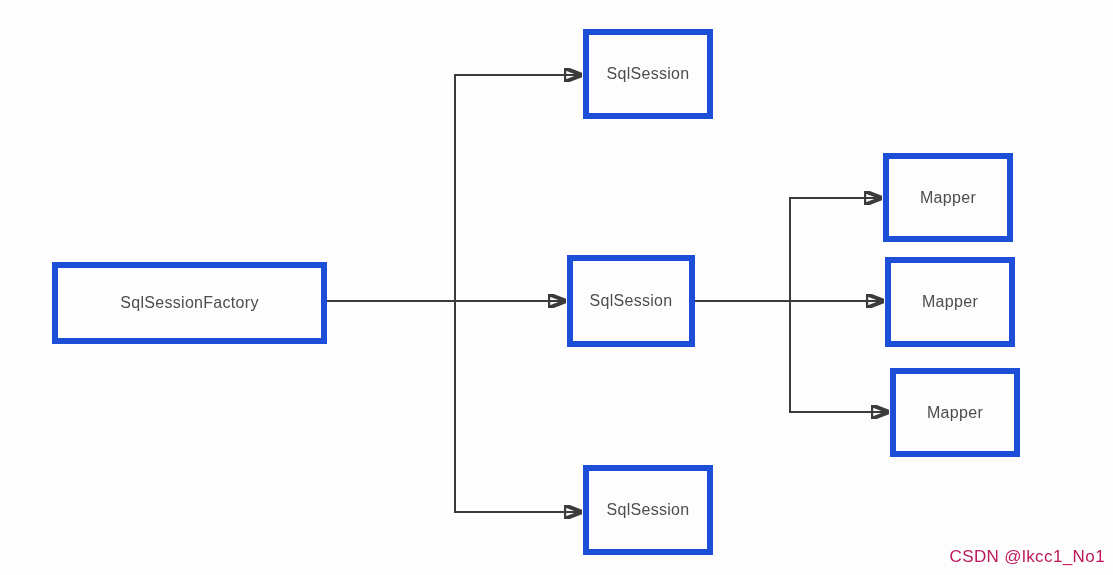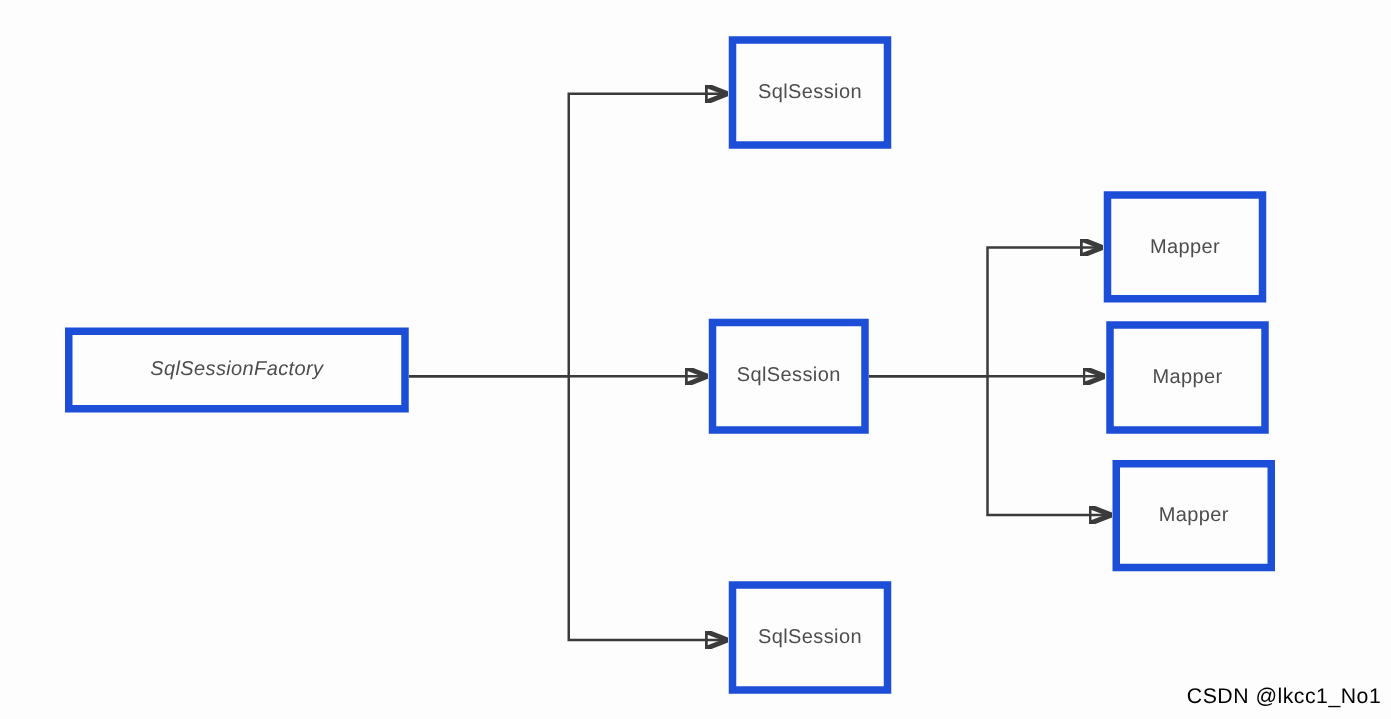--- a/index.html
+++ b/index.html
@@ -32,32 +32,32 @@
     box-sizing: border-box;
     border: 6px solid #1d4ed8;
     background: #fdfdfd;
     display: flex;
     align-items: center;
     justify-content: center;
     color: #4d4d4d;
     font-size: 16px;
     letter-spacing: 0.3px;
   }
-  .node-factory        { left: 52px;  top: 262px; width: 275px; height: 68px; font-style: italic; }
+  .node-factory        { left: 52px;  top: 262px; width: 275px; height: 82px; }
   .node-session-top    { left: 583px; top: 29px;  width: 130px; height: 90px; }
   .node-session-middle { left: 567px; top: 255px; width: 128px; height: 92px; }
   .node-session-bottom { left: 583px; top: 465px; width: 130px; height: 90px; }
   .node-mapper-top     { left: 883px; top: 153px; width: 130px; height: 89px; }
   .node-mapper-middle  { left: 885px; top: 257px; width: 130px; height: 90px; }
   .node-mapper-bottom  { left: 890px; top: 368px; width: 130px; height: 89px; }
   .watermark {
     position: absolute;
     right: 8px;
     bottom: 8px;
-    color: #000000;
+    color: #be185d;
     font-size: 17px;
     letter-spacing: 0.4px;
   }
 </style>
 </head>
 <body>
 
 <div class="canvas">
 
   <svg class="edges-svg" viewBox="0 0 1113 575" xmlns="http://www.w3.org/2000/svg">

